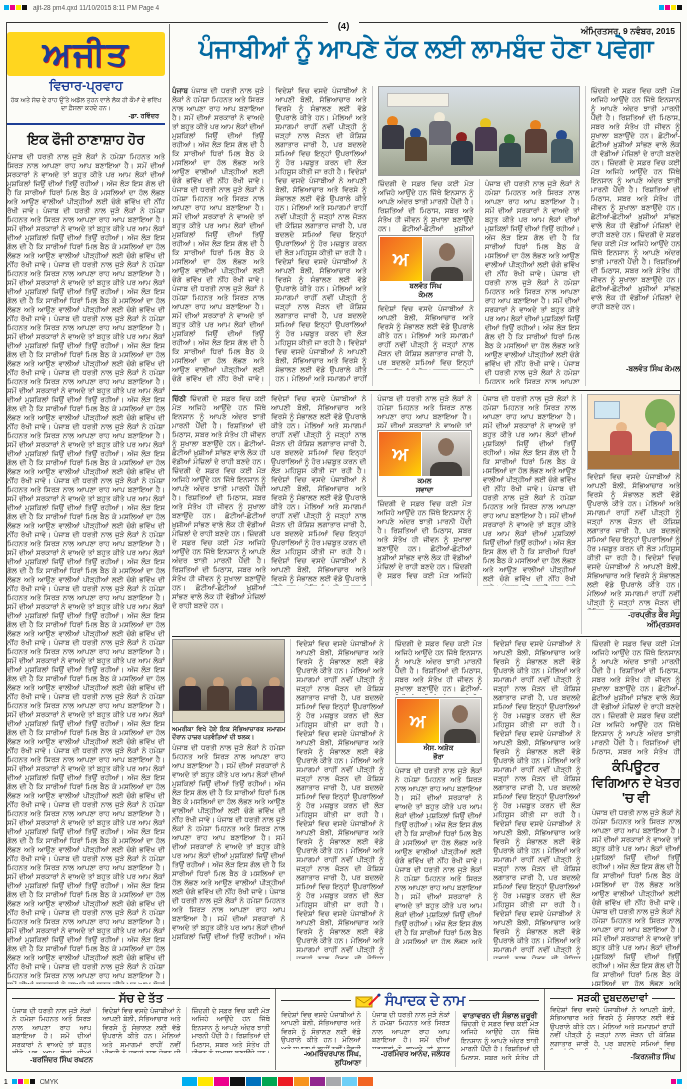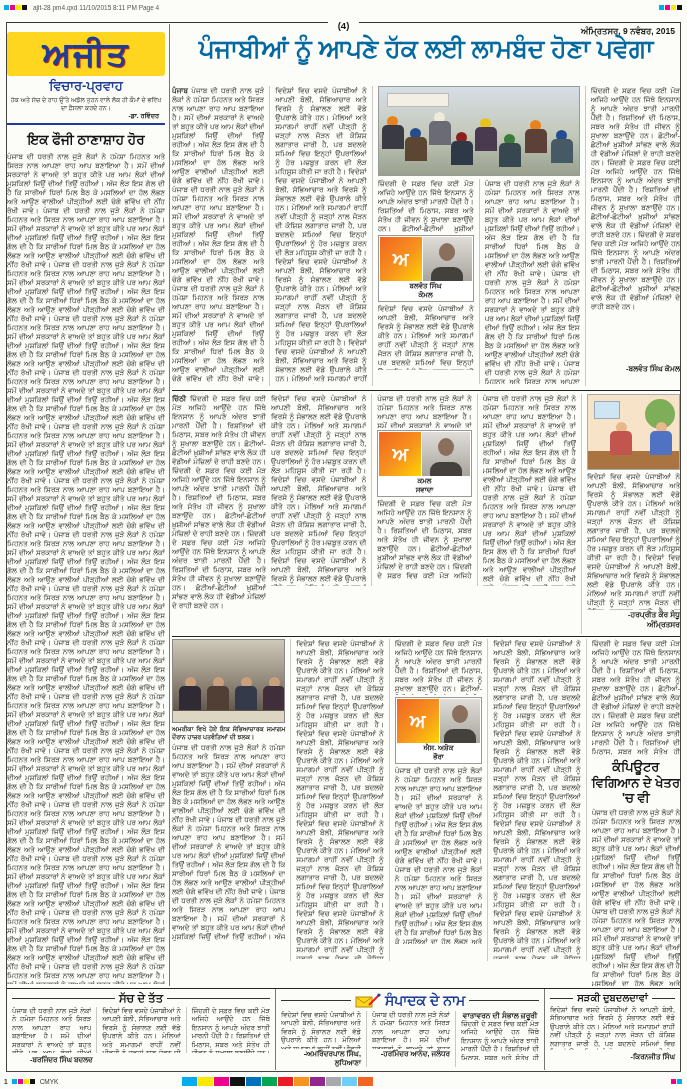--- a/index.html
+++ b/index.html
@@ -318,21 +318,21 @@
       <div class="box-head">
         <span class="bh-line"></span>
         <span class="bh-title">ਸੱਚ ਦੇ ਤੱਤ</span>
         <span class="bh-line"></span>
       </div>
       <div class="flexrow">
         <div class="bt mini" style="width:82px;height:46px;">ਪੰਜਾਬ ਦੀ ਧਰਤੀ ਨਾਲ ਜੁੜੇ ਲੋਕਾਂ ਨੇ ਹਮੇਸ਼ਾ ਮਿਹਨਤ ਅਤੇ ਸਿਰੜ ਨਾਲ ਆਪਣਾ ਰਾਹ ਆਪ ਬਣਾਇਆ ਹੈ। ਸਮੇਂ ਦੀਆਂ ਸਰਕਾਰਾਂ ਨੇ ਵਾਅਦੇ ਤਾਂ ਬਹੁਤ ਕੀਤੇ ਪਰ ਆਮ ਲੋਕਾਂ ਦੀਆਂ ਮੁਸ਼ਕਿਲਾਂ ਜਿਉਂ ਦੀਆਂ ਤਿਉਂ ਰਹੀਆਂ। ਅੱਜ ਲੋੜ ਇਸ ਗੱਲ ਦੀ ਹੈ ਕਿ ਸਾਰੀਆਂ ਧਿਰਾਂ ਮਿਲ ਬੈਠ ਕੇ ਮਸਲਿਆਂ ਦਾ ਹੱਲ ਲੱਭਣ ਅਤੇ ਆਉਣ ਵਾਲੀਆਂ ਪੀੜ੍ਹੀਆਂ ਲਈ ਚੰਗੇ ਭਵਿੱਖ ਦੀ ਨੀਂਹ ਰੱਖੀ ਜਾਵੇ।</div>
         <div class="bt mini vline" style="width:87px;height:46px;">ਵਿਦੇਸ਼ਾਂ ਵਿਚ ਵਸਦੇ ਪੰਜਾਬੀਆਂ ਨੇ ਆਪਣੀ ਬੋਲੀ, ਸੱਭਿਆਚਾਰ ਅਤੇ ਵਿਰਸੇ ਨੂੰ ਸੰਭਾਲਣ ਲਈ ਵੱਡੇ ਉਪਰਾਲੇ ਕੀਤੇ ਹਨ। ਮੇਲਿਆਂ ਅਤੇ ਸਮਾਗਮਾਂ ਰਾਹੀਂ ਨਵੀਂ ਪੀੜ੍ਹੀ ਨੂੰ ਜੜ੍ਹਾਂ ਨਾਲ ਜੋੜਨ ਦੀ ਕੋਸ਼ਿਸ਼ ਲਗਾਤਾਰ ਜਾਰੀ ਹੈ, ਪਰ ਬਦਲਦੇ ਸਮਿਆਂ ਵਿਚ ਇਨ੍ਹਾਂ ਉਪਰਾਲਿਆਂ ਨੂੰ ਹੋਰ ਮਜ਼ਬੂਤ ਕਰਨ ਦੀ ਲੋੜ ਮਹਿਸੂਸ ਕੀਤੀ ਜਾ ਰਹੀ ਹੈ।</div>
         <div class="bt mini vline" style="width:87px;height:46px;">ਜ਼ਿੰਦਗੀ ਦੇ ਸਫ਼ਰ ਵਿਚ ਕਈ ਮੋੜ ਅਜਿਹੇ ਆਉਂਦੇ ਹਨ ਜਿੱਥੇ ਇਨਸਾਨ ਨੂੰ ਆਪਣੇ ਅੰਦਰ ਝਾਤੀ ਮਾਰਨੀ ਪੈਂਦੀ ਹੈ। ਰਿਸ਼ਤਿਆਂ ਦੀ ਮਿਠਾਸ, ਸਬਰ ਅਤੇ ਸੰਤੋਖ ਹੀ ਜੀਵਨ ਨੂੰ ਸੁਖਾਲਾ ਬਣਾਉਂਦੇ ਹਨ। ਛੋਟੀਆਂ-ਛੋਟੀਆਂ ਖ਼ੁਸ਼ੀਆਂ ਸਾਂਭਣ ਵਾਲੇ ਲੋਕ ਹੀ ਵੱਡੀਆਂ ਮੰਜ਼ਿਲਾਂ ਦੇ ਰਾਹੀ ਬਣਦੇ ਹਨ।</div>
       </div>
-      <div class="mini-sig" style="padding-left:18px;margin-top:2px;">-ਬਰਜਿੰਦਰ ਸਿੰਘ ਬਦਲਦ</div>
+      <div class="mini-sig" style="padding-left:18px;margin-top:2px;">-ਬਰਜਿੰਦਰ ਸਿੰਘ ਰਘਟਨ</div>
     </div>
 
     <div class="box letters">
       <div class="box-head">
         <span class="bh-line"></span>
         <svg width="26" height="16" viewBox="0 0 26 16">
           <rect x="1" y="4" width="16" height="10" fill="#ffd61f" stroke="#b58a00" stroke-width="1"></rect>
           <path d="M2 5 L9 10 L16 5" fill="none" stroke="#b58a00" stroke-width="1"></path>
           <path d="M14 12 L24 2" stroke="#ed1c24" stroke-width="2"></path>
           <circle cx="24" cy="2" r="1.6" fill="#1d3e96"></circle>

